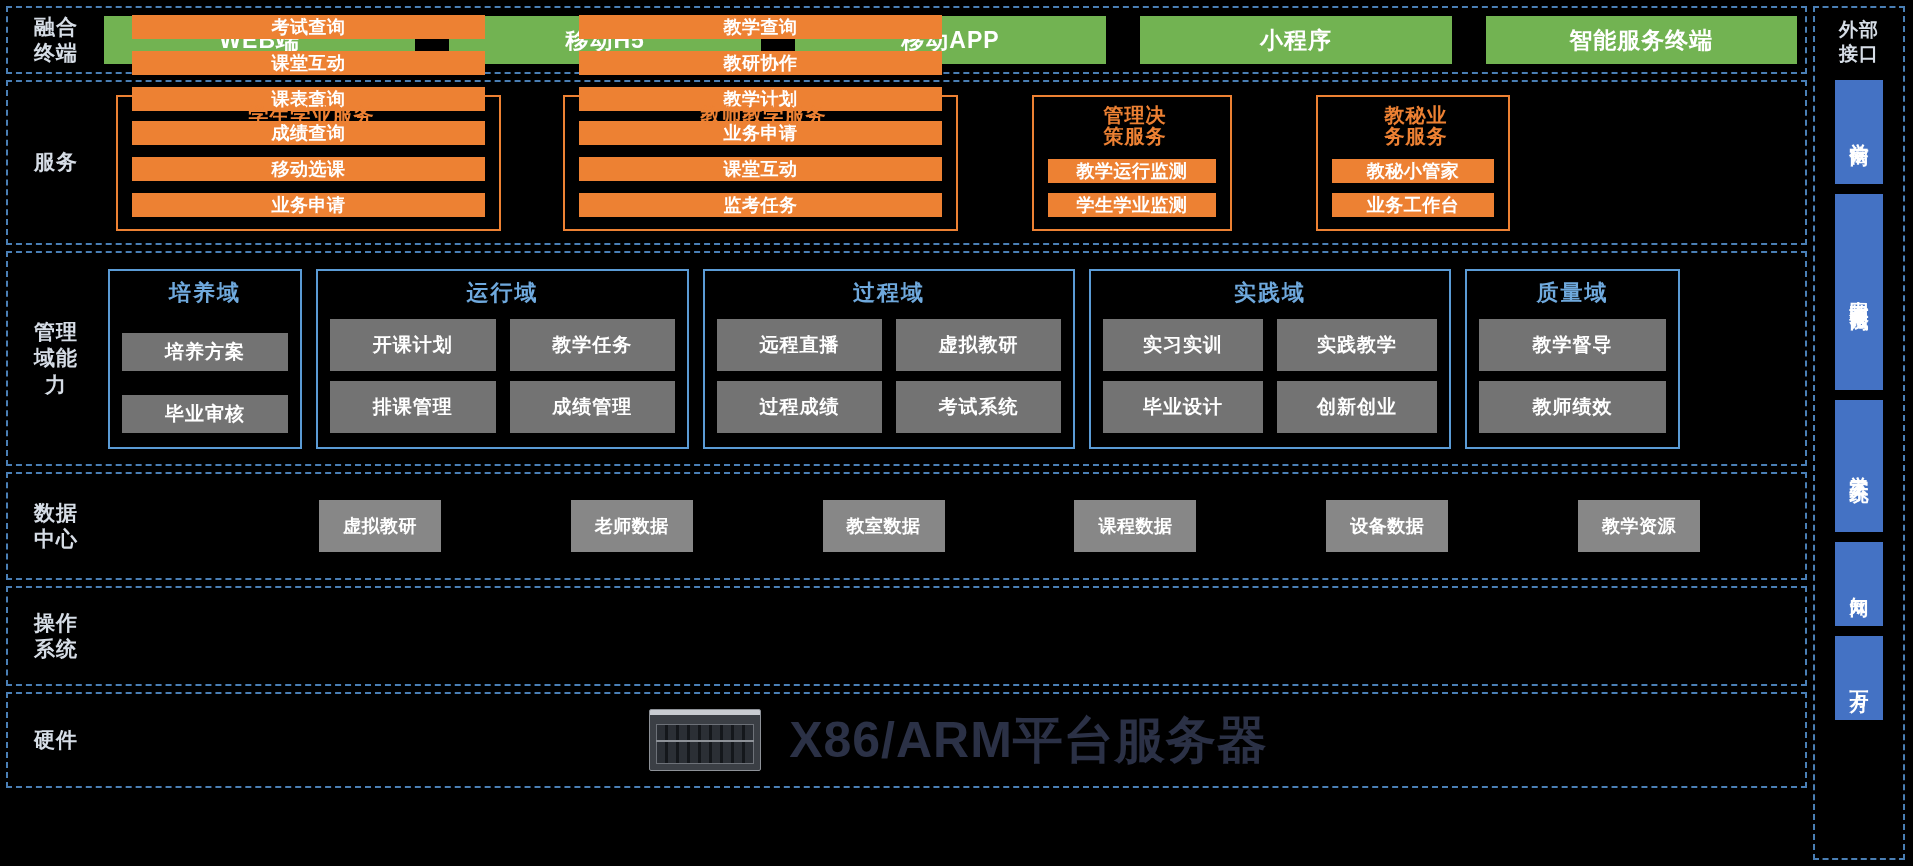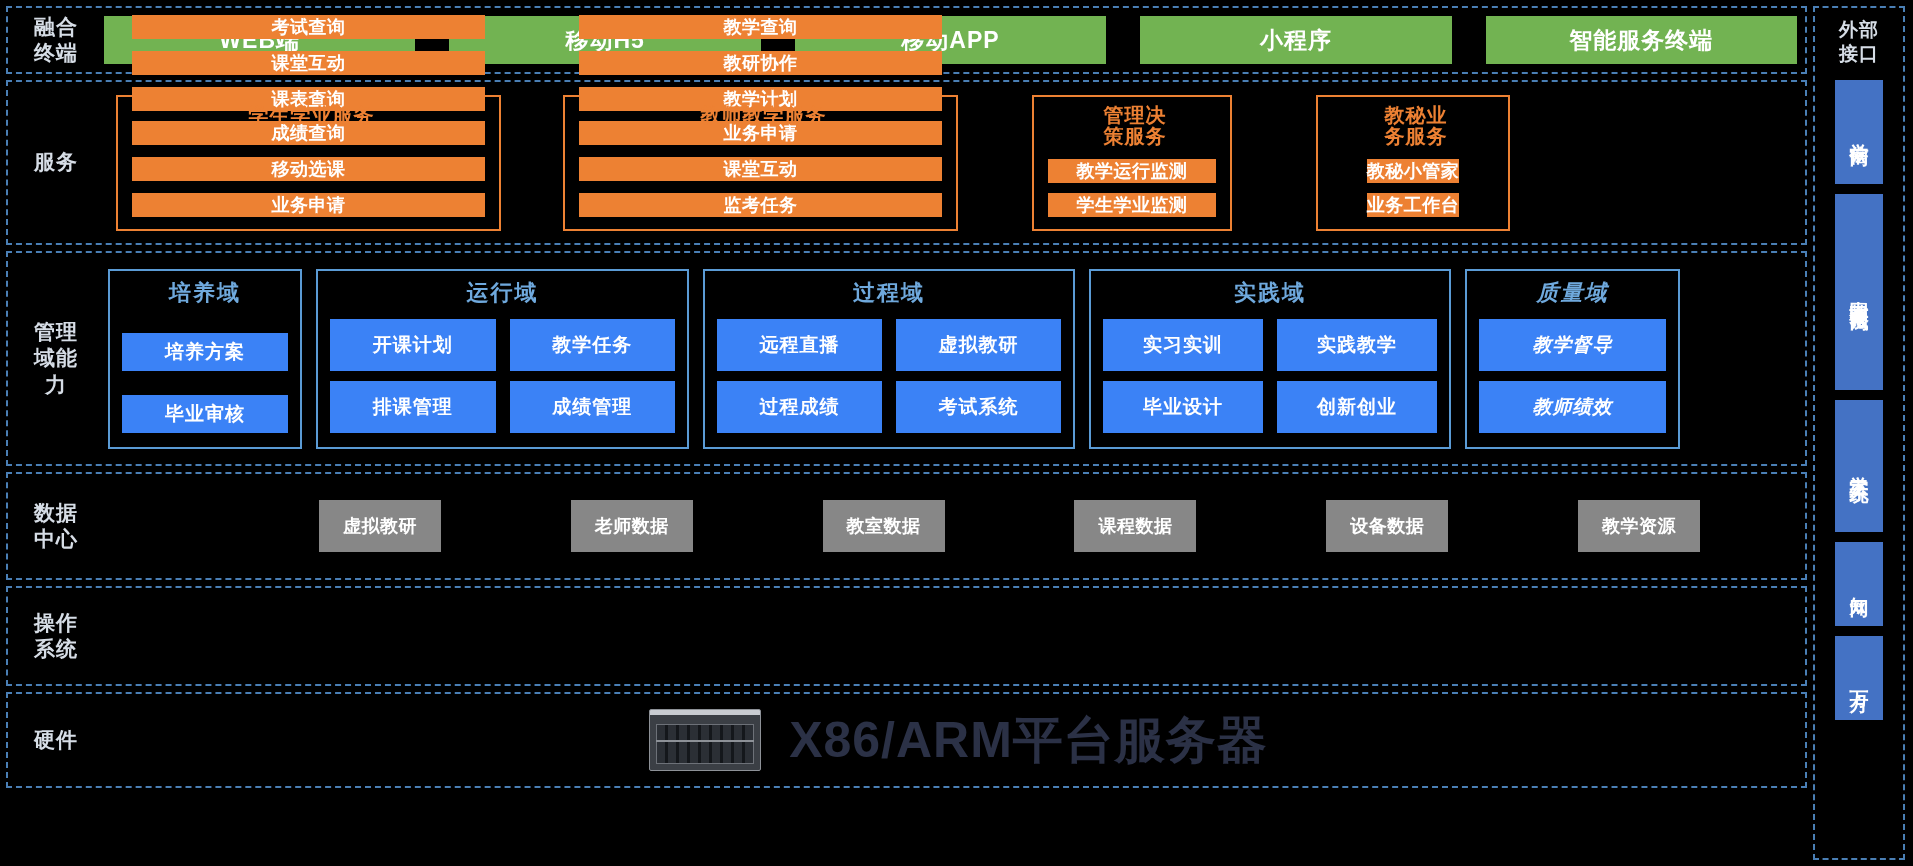--- a/index.html
+++ b/index.html
@@ -89,21 +89,21 @@
     flex-direction: column;
     justify-content: flex-end;
     gap: 10px;
   }
   .svc-group.g-student { flex: 0 0 385px; margin-left: 12px; }
   .svc-gap-a { flex: 0 0 62px; }
   .svc-group.g-teacher { flex: 0 0 395px; }
   .svc-gap-b { flex: 0 0 74px; }
   .svc-group.g-manage  { flex: 0 0 200px; }
   .svc-gap-c { flex: 0 0 84px; }
-  .svc-group.g-secretary { flex: 0 0 194px; align-items: center; }
+  .svc-group.g-secretary { flex: 0 0 194px; }
   .svc-title {
     position: absolute;
     top: 8px; left: 0; right: 14px;
     text-align: center;
     color: #ed8133;
     font-size: 20px;
     font-weight: 700;
     line-height: 1.05;
     letter-spacing: 1px;
     word-break: break-all;
@@ -137,34 +137,34 @@
     height: 180px;
     padding: 8px 12px 14px;
     display: flex;
     flex-direction: column;
     gap: 10px;
   }
   .dom-group.d-1 { flex: 0 0 194px; gap: 24px; }
   .dom-group.d-2 { flex: 0 0 373px; }
   .dom-group.d-3 { flex: 0 0 372px; }
   .dom-group.d-4 { flex: 0 0 362px; }
-  .dom-group.d-5 { flex: 0 0 215px; font-style: italic; }
+  .dom-group.d-5 { flex: 0 0 215px; }
   .dom-title {
     text-align: center;
     color: #6fa9dd;
     font-size: 22px;
     font-weight: 700;
     letter-spacing: 2px;
     line-height: 1.3;
     margin-bottom: 2px;
   }
   .dom-row { display: flex; gap: 14px; flex: 1 1 0; }
   .dom-chip {
     flex: 1 1 0;
-    background: #3b82f6;
+    background: #737373;
     color: #fff;
     font-size: 19px;
     font-weight: 700;
     display: flex;
     align-items: center;
     justify-content: center;
     letter-spacing: 1px;
     white-space: nowrap;
   }
 

